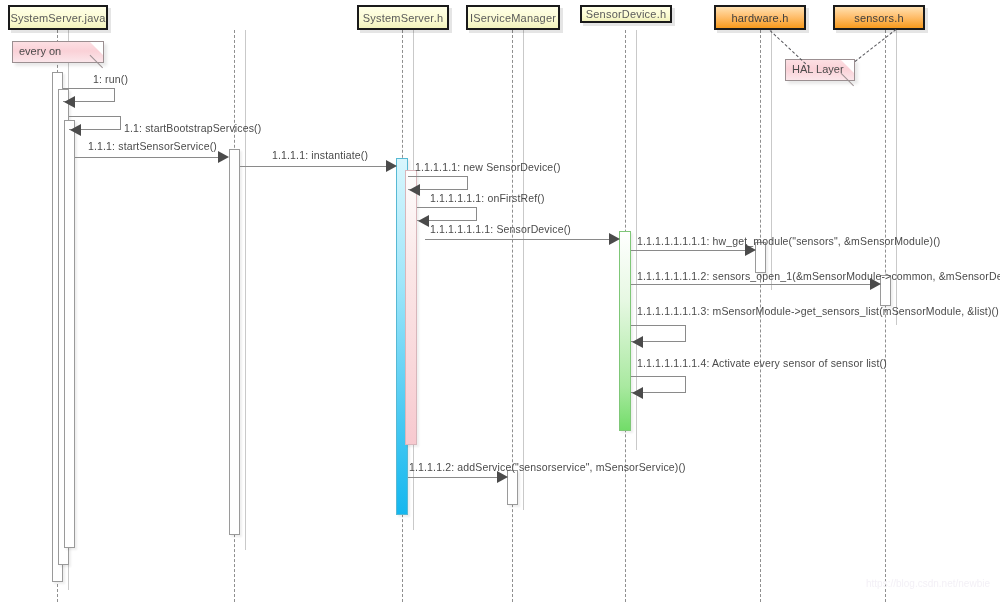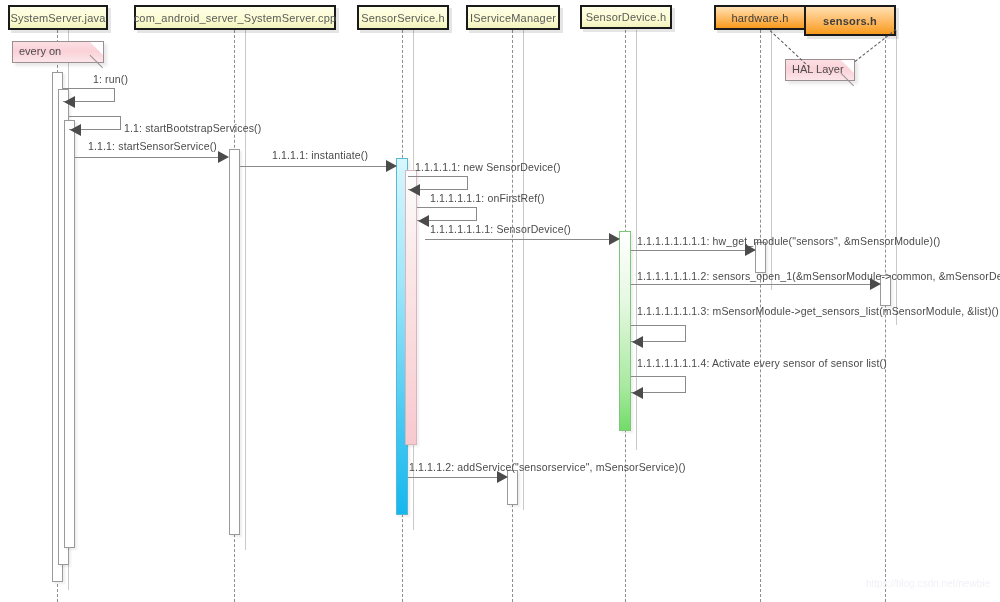--- a/index.html
+++ b/index.html
@@ -67,36 +67,33 @@
   <div class="lifeline-solid" style="left:245px;top:30px;height:520px;"></div>
   <div class="lifeline-solid" style="left:413px;top:30px;height:500px;"></div>
   <div class="lifeline-solid" style="left:523px;top:30px;height:480px;"></div>
   <div class="lifeline-solid" style="left:636px;top:30px;height:420px;"></div>
   <div class="lifeline-solid" style="left:771px;top:30px;height:260px;"></div>
   <div class="lifeline-solid" style="left:896px;top:30px;height:295px;"></div>
 
   <div class="participant yellow" style="left:8px;top:5px;width:100px;height:25px;">
     <span>SystemServer.java</span>
   </div>
-  <div class="participant yellow" style="left:134px;top:5px;width:202px;height:25px;">
-    <span>com_android_server_SystemServer.cpp</span>
-  </div>
   <div class="participant yellow" style="left:357px;top:5px;width:92px;height:25px;">
-    <span>SensorService.h</span>
+    <span>SystemServer.h</span>
   </div>
   <div class="participant yellow" style="left:466px;top:5px;width:94px;height:25px;">
     <span>IServiceManager</span>
   </div>
-  <div class="participant yellow" style="left:580px;top:5px;width:92px;height:24px;">
+  <div class="participant yellow" style="left:580px;top:5px;width:92px;height:18px;">
     <span>SensorDevice.h</span>
   </div>
   <div class="participant orange" style="left:714px;top:5px;width:92px;height:25px;">
     <span>hardware.h</span>
   </div>
-  <div class="participant orange" style="left:804px;top:5px;width:92px;height:31px;font-weight:bold;">
+  <div class="participant orange" style="left:833px;top:5px;width:92px;height:25px;">
     <span>sensors.h</span>
   </div>
 
   <div class="note" style="left:12px;top:41px;width:92px;height:22px;">
     <span>every on</span>
     <span class="fold"></span>
     <span class="foldline"></span>
   </div>
 
   <div class="note" style="left:785px;top:59px;width:70px;height:22px;">

